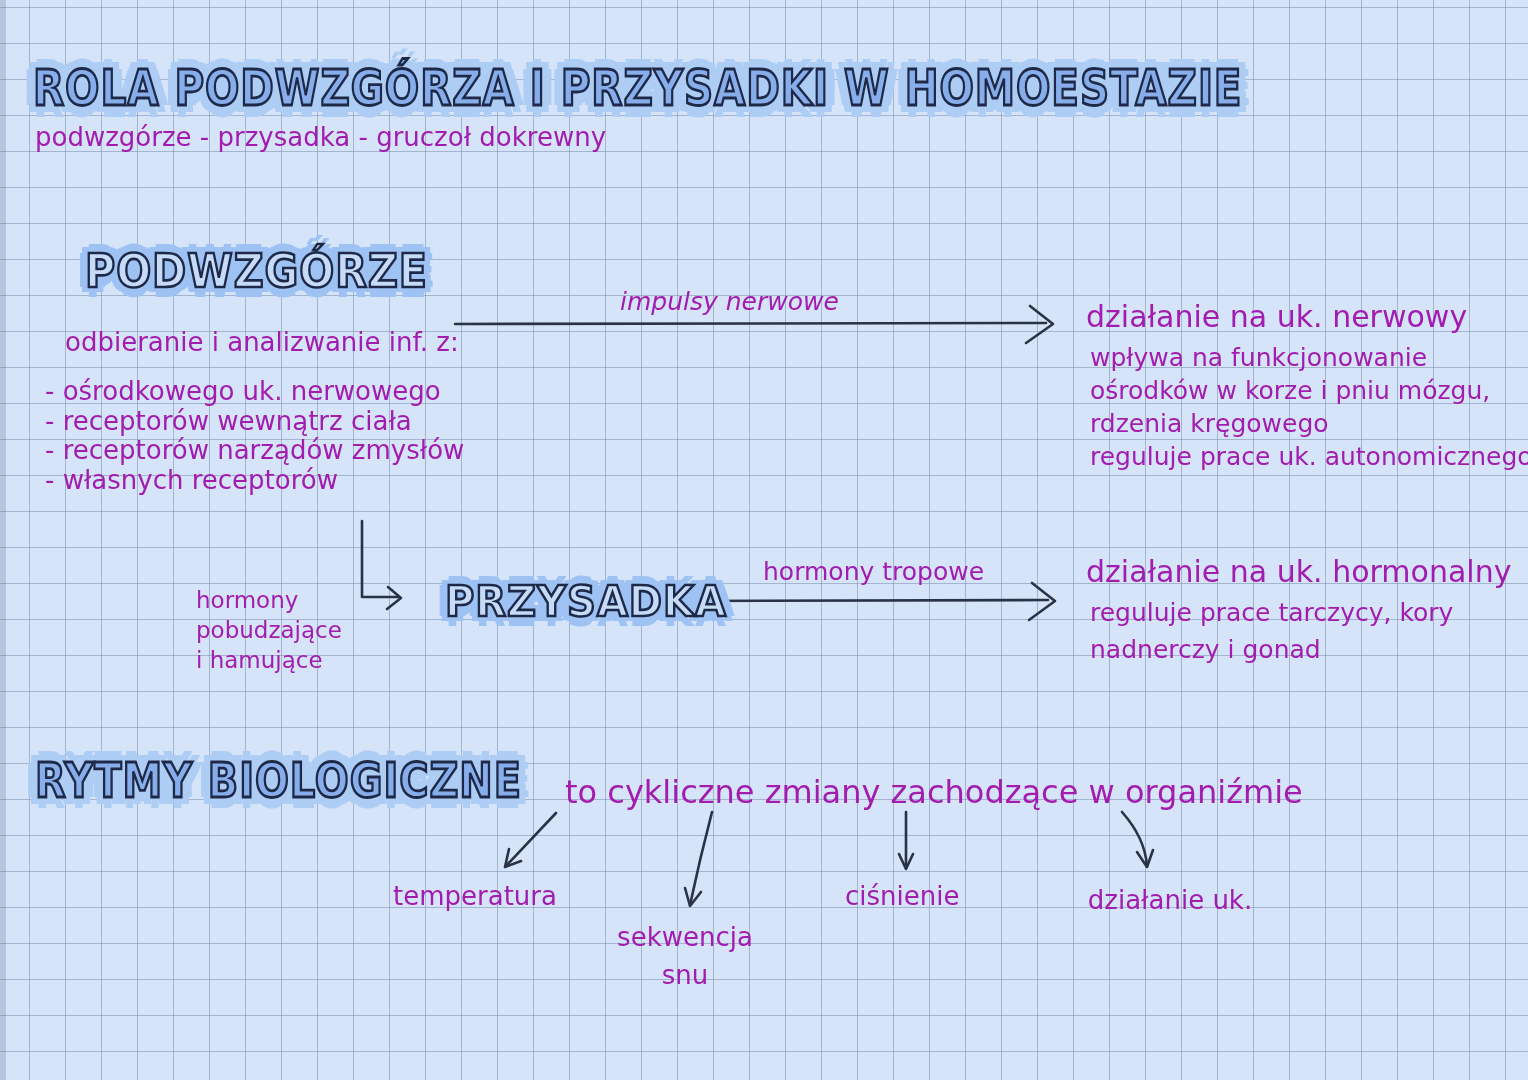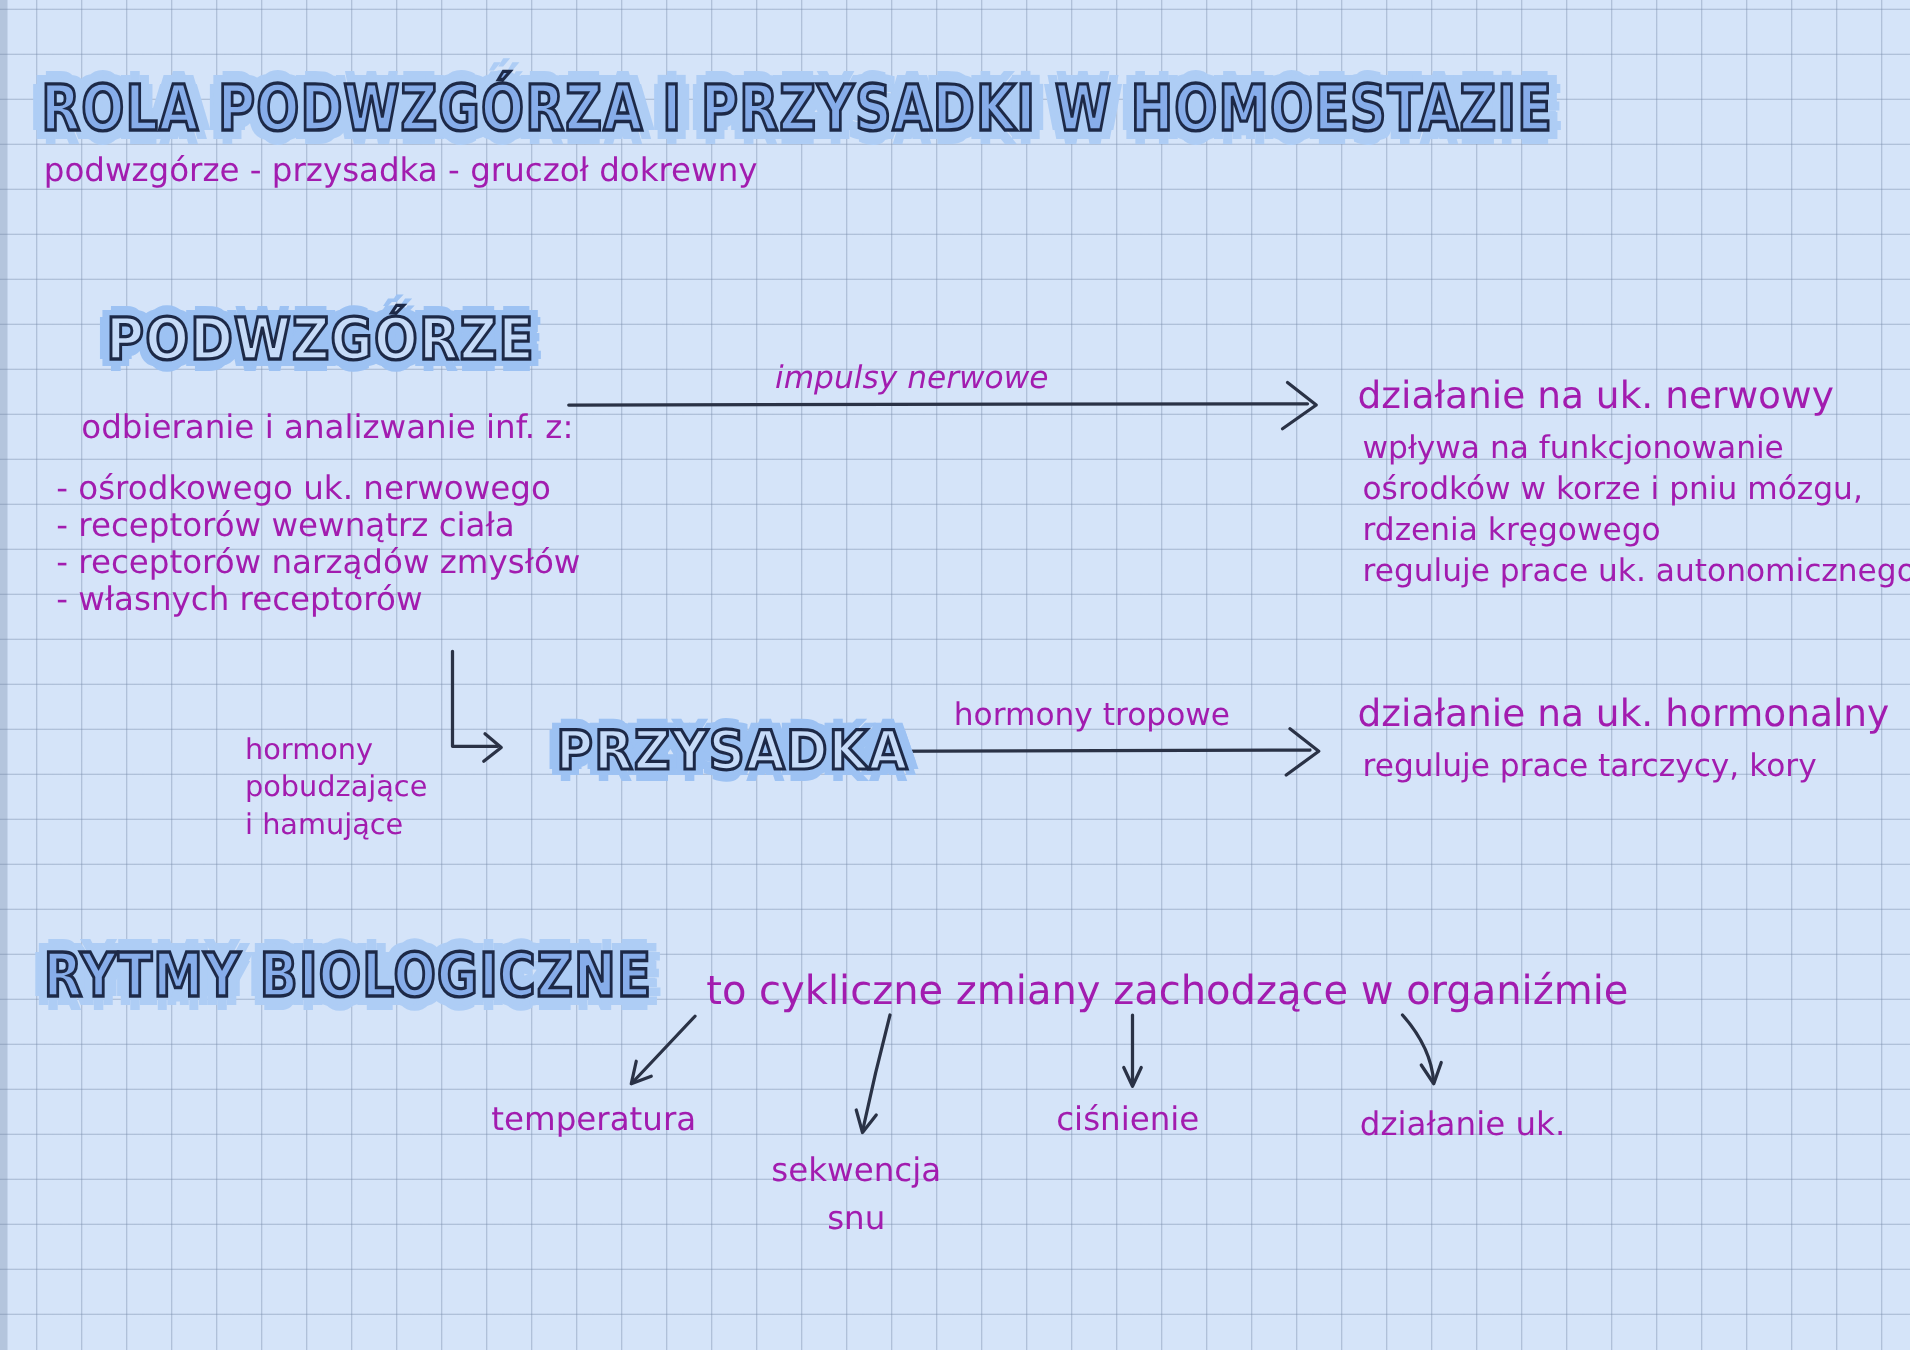--- a/index.html
+++ b/index.html
@@ -121,20 +121,21 @@
   <div>pobudzające</div>
   <div>i hamujące</div>
 </div>
 
 <div class="abs bubble bubble-light h-przysadka">PRZYSADKA</div>
 <div class="abs hand tropowe-label">hormony tropowe</div>
 
 <div class="abs hand effect-title hormonal-title">działanie na uk. hormonalny</div>
 <div class="abs hand effect-lines hormonal-lines">
   <div>reguluje prace tarczycy, kory</div>
+  <div>nadnerczy i gonad</div>
 </div>
 
 <div class="abs bubble bubble-blue h-rytmy">RYTMY BIOLOGICZNE</div>
 <div class="abs hand definition">to cykliczne zmiany zachodzące w organiźmie</div>
 
 <div class="abs hand ex ex-temperatura">temperatura</div>
 <div class="abs hand ex ex-sen">
   <div>sekwencja</div>
   <div>snu</div>
 </div>

